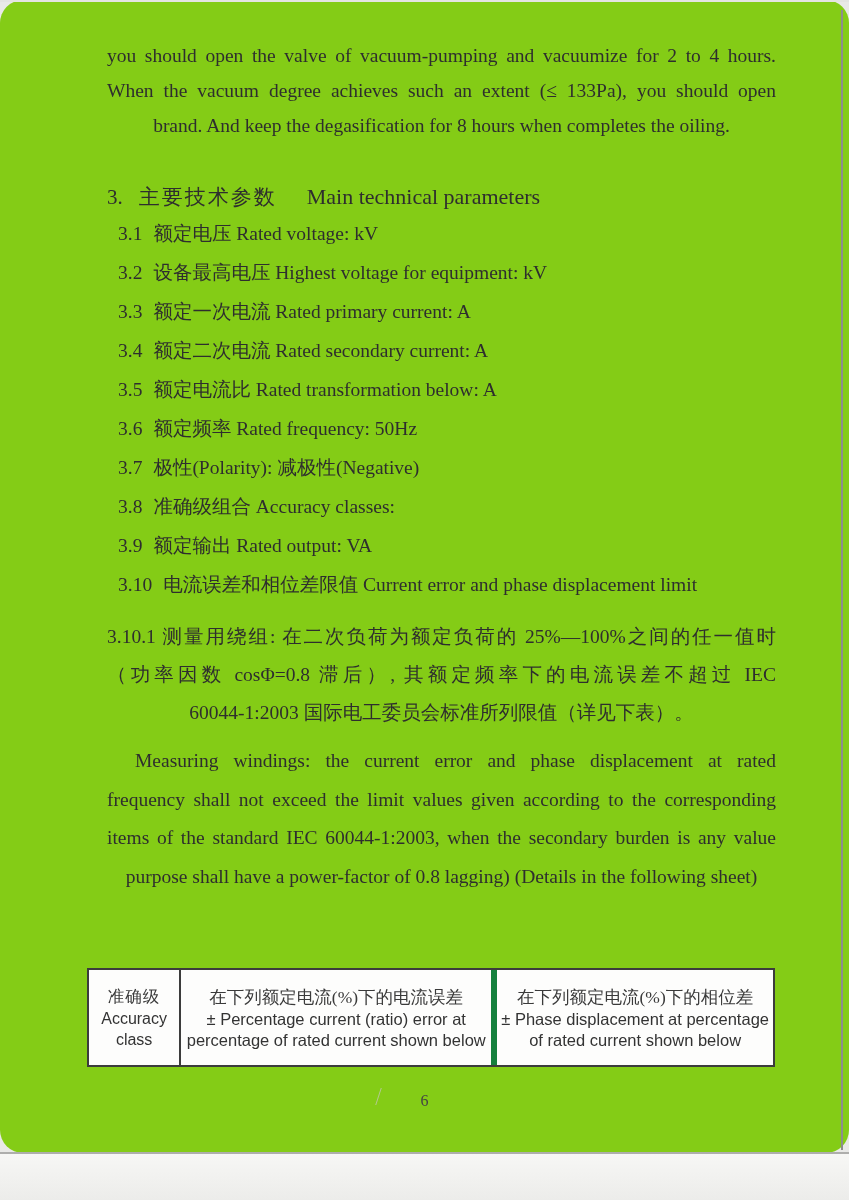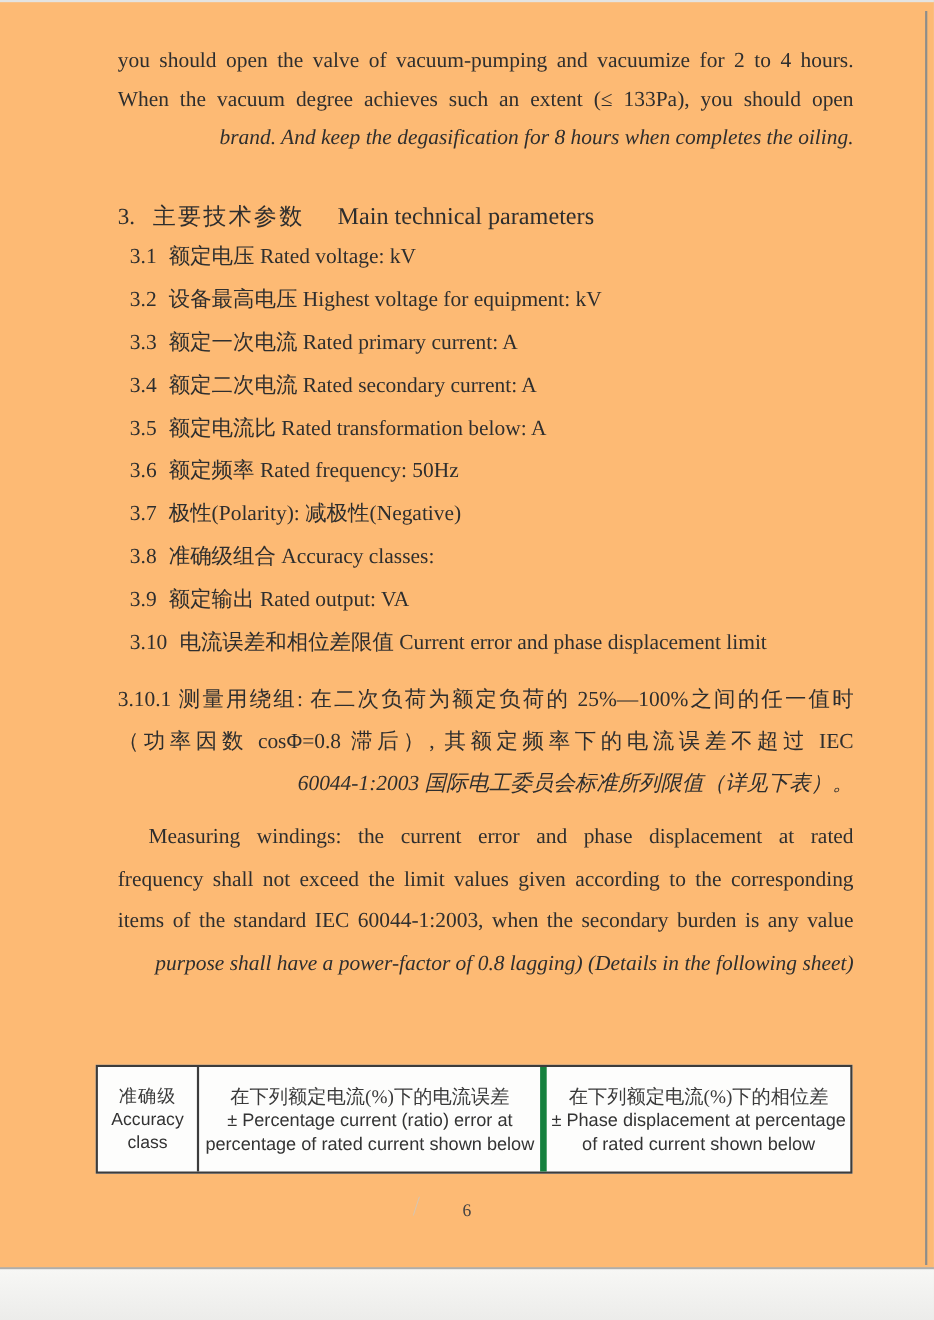--- a/index.html
+++ b/index.html
@@ -4,35 +4,36 @@
 <style>
   html,body{margin:0;padding:0;}
   body{
     width:849px;height:1200px;position:relative;overflow:hidden;
     background:#e9e9e7;
     font-family:"Liberation Serif", serif;
     color:#2e2e2e;
   }
   .paper{
     position:absolute;left:0;top:0;width:849px;height:1153px;
-    background:#fdba74;
+    background:#84cc16;
+    border-radius:23px;
   }
   .top-edge{position:absolute;left:0;top:0;width:849px;height:2px;background:#e4e4e2;}
   .scan-edge-right{position:absolute;left:841px;top:10px;width:2px;height:1140px;background:#8d8d8b;}
   .page-bottom-line{position:absolute;left:0;top:1152px;width:849px;height:2px;background:#aeaeac;}
   .below-page{
     position:absolute;left:0;top:1154px;width:849px;height:46px;
     background:linear-gradient(#f7f7f5,#ececea);
   }
   .block{position:absolute;left:107px;width:669px;}
   .jline{
     text-align:justify;text-align-last:justify;
     white-space:nowrap;overflow:hidden;
   }
-  .lline{text-align:right;white-space:nowrap;overflow:hidden;font-style:italic;}
+  .lline{text-align:center;white-space:nowrap;overflow:hidden;}
 
   .intro{top:38px;font-size:19.5px;line-height:35px;}
   .heading{top:183px;font-size:21px;white-space:nowrap;}
   .heading .h-num{margin-right:16px;}
   .heading .h-zh{margin-right:30px;letter-spacing:2px;}
   .heading .h-en{font-size:22px;}
   .items{top:214px;font-size:19.5px;line-height:39px;}
   .item{height:39px;white-space:nowrap;overflow:hidden;}
   .item .i-num{margin-right:11px;margin-left:11px;}
   .clause{top:618px;font-size:19.5px;line-height:38px;}

